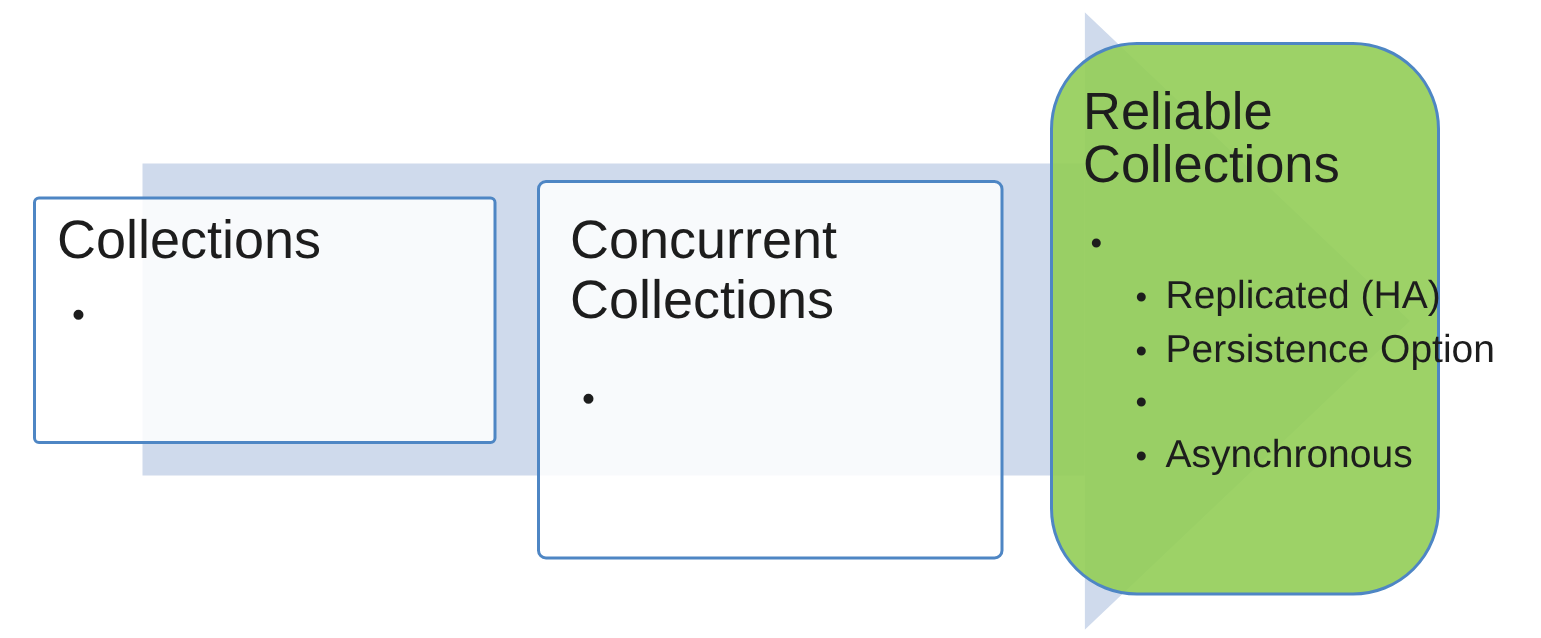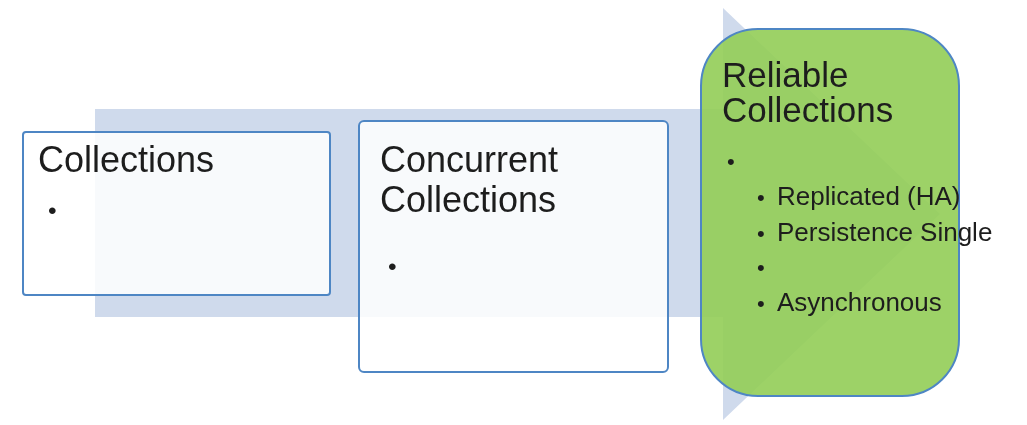--- a/index.html
+++ b/index.html
@@ -110,21 +110,21 @@
     <ul class="bullets">
         <li class="bullet level-1">
           <span class="dot">•</span>
         </li>
         <li class="bullet level-2">
           <span class="dot">•</span>
           <span class="bullet-text">Replicated (HA)</span>
         </li>
         <li class="bullet level-2">
           <span class="dot">•</span>
-          <span class="bullet-text">Persistence Single</span>
+          <span class="bullet-text">Persistence Option</span>
         </li>
         <li class="bullet level-2">
           <span class="dot">•</span>
         </li>
         <li class="bullet level-2">
           <span class="dot">•</span>
           <span class="bullet-text">Asynchronous</span>
         </li>
       </ul>
   </div>

